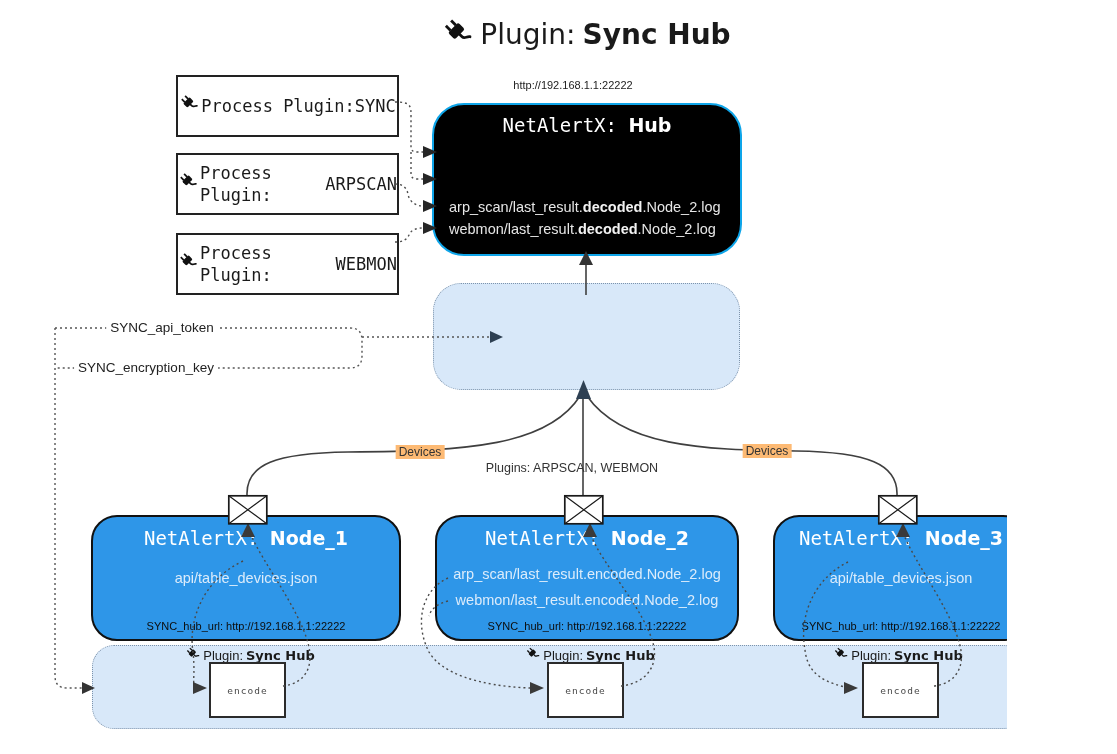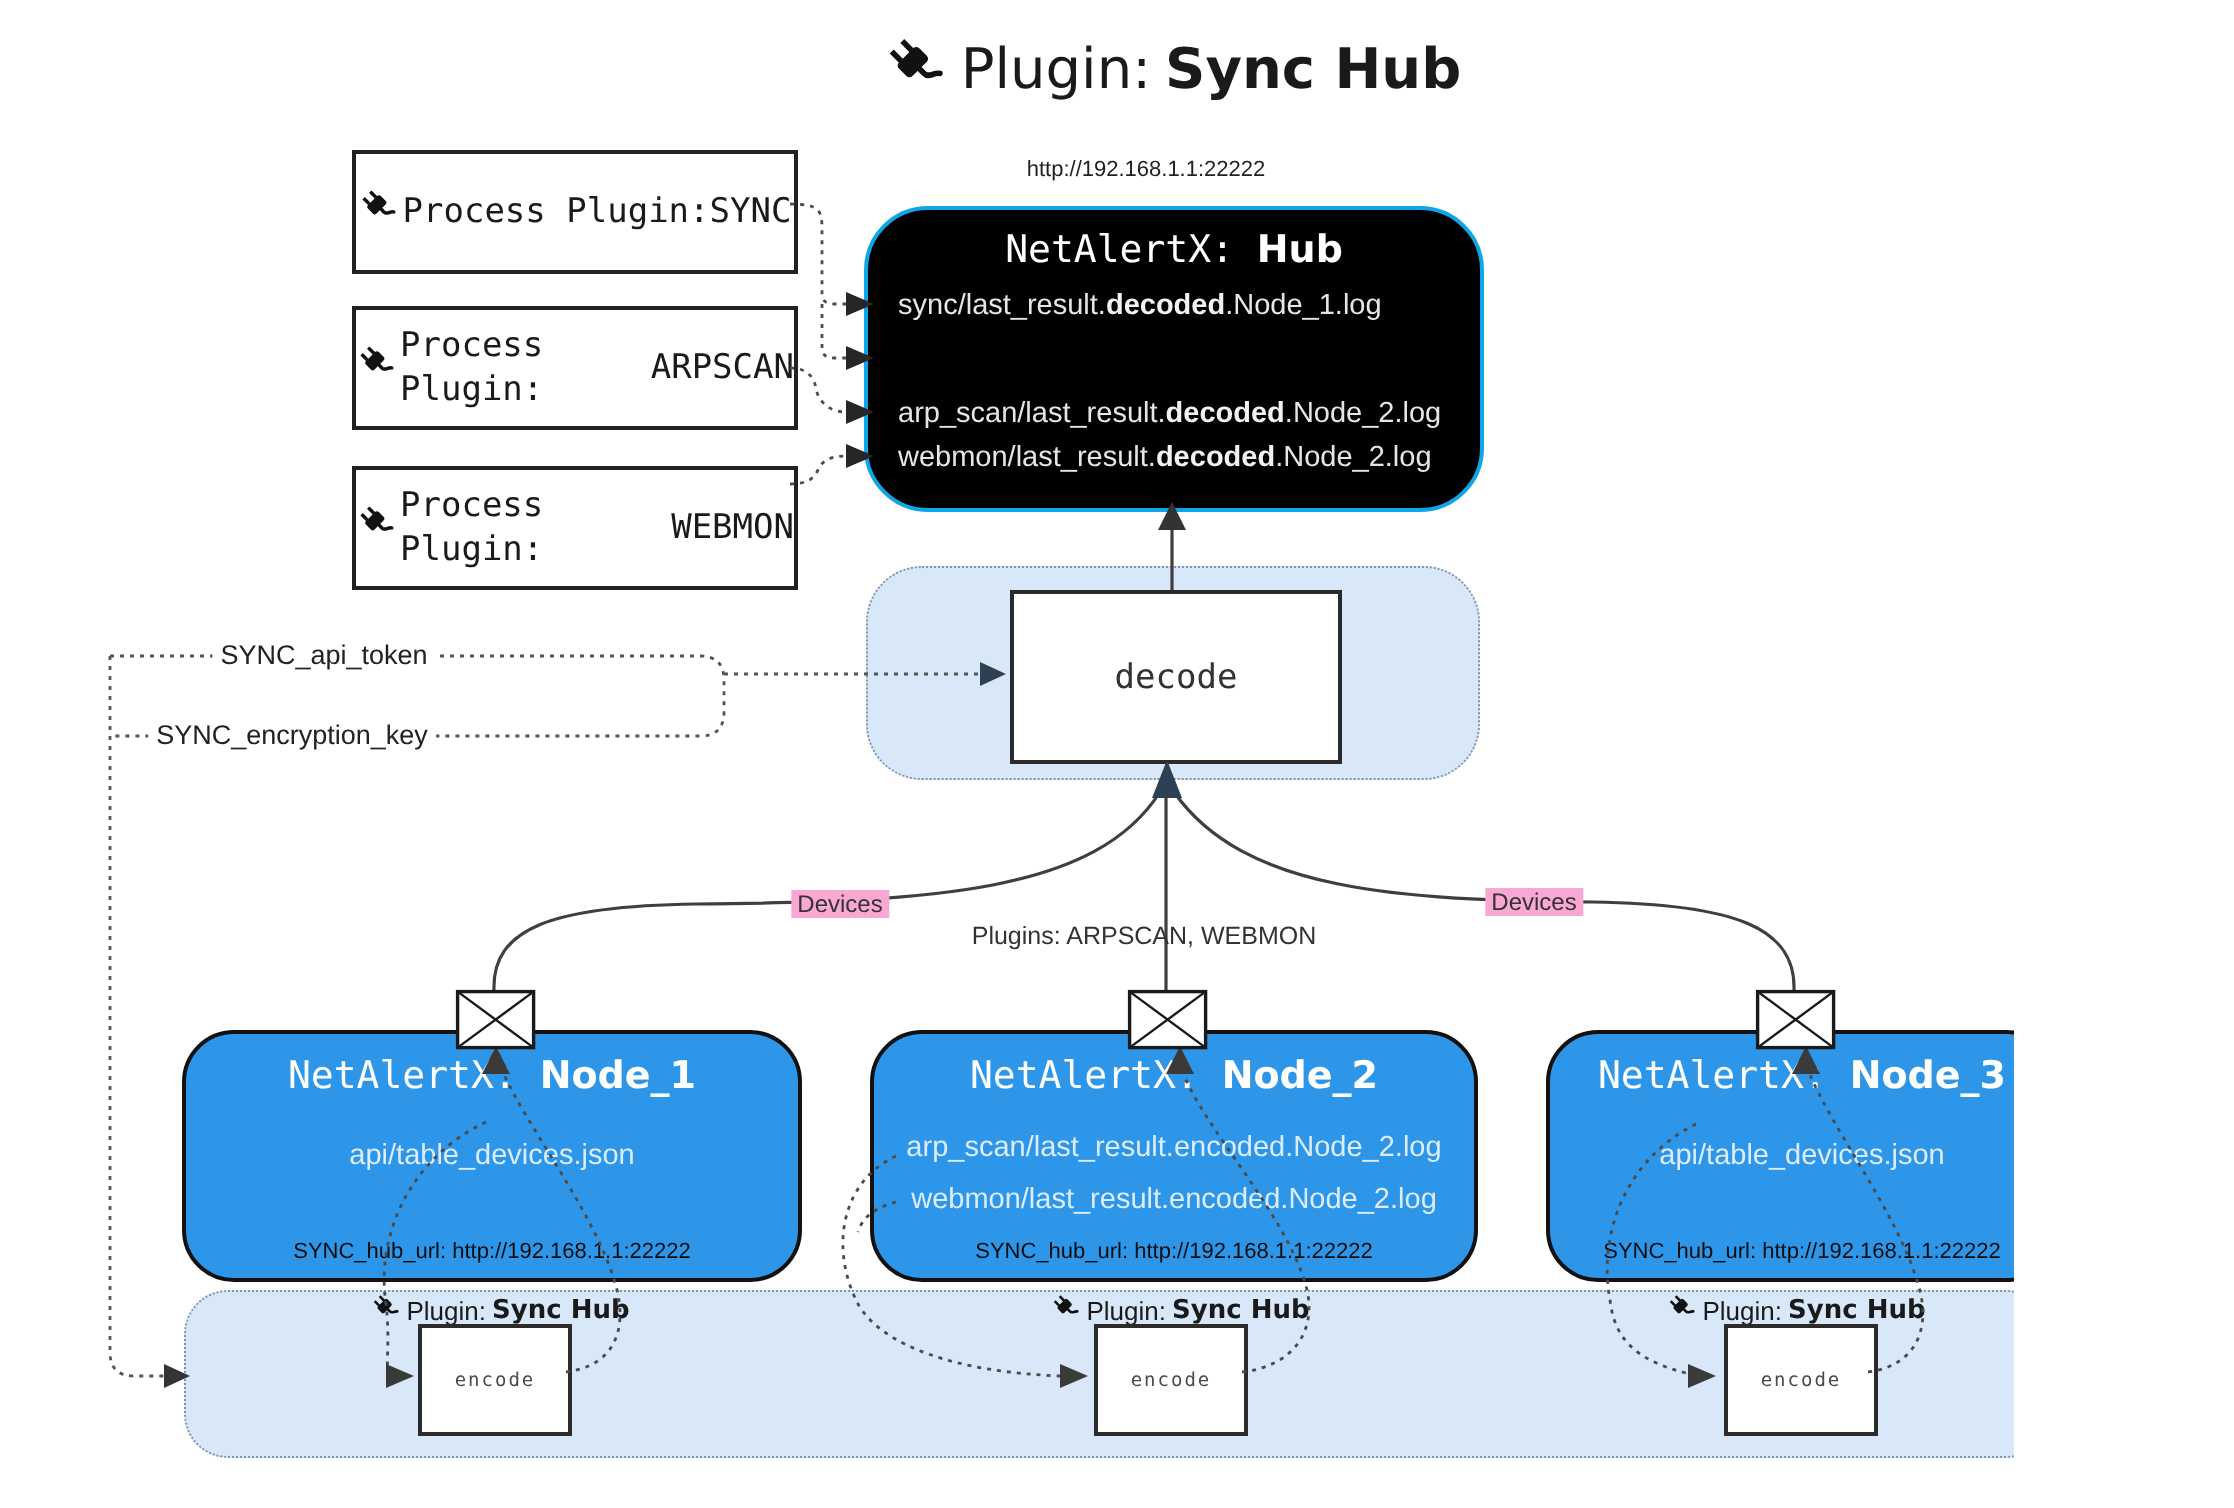--- a/index.html
+++ b/index.html
@@ -27,21 +27,21 @@
   .hub-log b{color:#f2f2f2;}
   
   .panel{background:#d8e8f9;border:1.6px dotted #7d93ab;z-index:0;}
   .decode-panel{left:433px;top:283px;width:305px;height:105px;border-radius:28px;}
   .iobox{background:#fff;border:2px solid #2b2b2b;display:flex;align-items:center;justify-content:center;
          font-family:"DejaVu Sans Mono",monospace;color:#333;z-index:1;}
   .decode-box{left:505px;top:295px;width:162px;height:83px;font-size:17px;}
   .encode-box{width:73px;height:52px;font-size:9.5px;letter-spacing:1px;color:#4a4a4a;}
   
   .tok{background:#fff;padding:0 4px;font-size:13.5px;color:#222;z-index:6;}
-  .edge-lb{background:#f9a8d4;padding:0 3px;font-size:12px;color:#333;z-index:6;}
+  .edge-lb{background:#fdba74;padding:0 3px;font-size:12px;color:#333;z-index:6;}
   .edge-lb-nobg{font-size:12.5px;color:#333;z-index:6;}
   
   .node{top:515px;height:122px;background:#2e96e8;border:2px solid #111;border-radius:26px;z-index:1;}
   .node-title{position:absolute;top:10px;left:0;width:100%;text-align:center;white-space:nowrap;}
   .node-line{position:absolute;left:0;width:100%;text-align:center;white-space:nowrap;
              font-size:14.5px;color:#dcecfb;}
   .node-url{position:absolute;top:103px;left:0;width:100%;text-align:center;white-space:nowrap;
             font-size:11px;color:#0d0d0d;}
   
   .band{left:92px;top:645px;width:931px;height:82px;border-radius:22px;}
@@ -106,27 +106,25 @@
       <span class="lbl">Process Plugin:</span>
       </div>
     <div class="nm">WEBMON</div>
   </div>
 
   <div class="abs hub-url">http://192.168.1.1:22222</div>
   <div class="abs hub">
     <div class="hub-title">
       <span class="mono-pre">NetAlertX: </span><span class="bold-name">Hub</span>
     </div>
-    <div class="hub-log" style="top:40px"><span>sync/last_result.</span><b>decoded</b><span>.Node_1.log</span></div>
     <div class="hub-log" style="top:94px"><span>arp_scan/last_result.</span><b>decoded</b><span>.Node_2.log</span></div>
     <div class="hub-log" style="top:116px"><span>webmon/last_result.</span><b>decoded</b><span>.Node_2.log</span></div>
   </div>
 
   <div class="abs panel decode-panel"></div>
-  <div class="abs iobox decode-box">decode</div>
 
   <div class="abs tok ctr" style="left:162px;top:320px">SYNC_api_token</div>
   <div class="abs tok ctr" style="left:146px;top:360px">SYNC_encryption_key</div>
 
   <div class="abs edge-lb ctr" style="left:420px;top:445px">Devices</div>
   <div class="abs edge-lb ctr" style="left:767px;top:444px">Devices</div>
   <div class="abs edge-lb-nobg ctr" style="left:572px;top:461px">Plugins: ARPSCAN, WEBMON</div>
 
   <div class="abs node" style="left:91px;width:306px">
     <div class="node-title">

